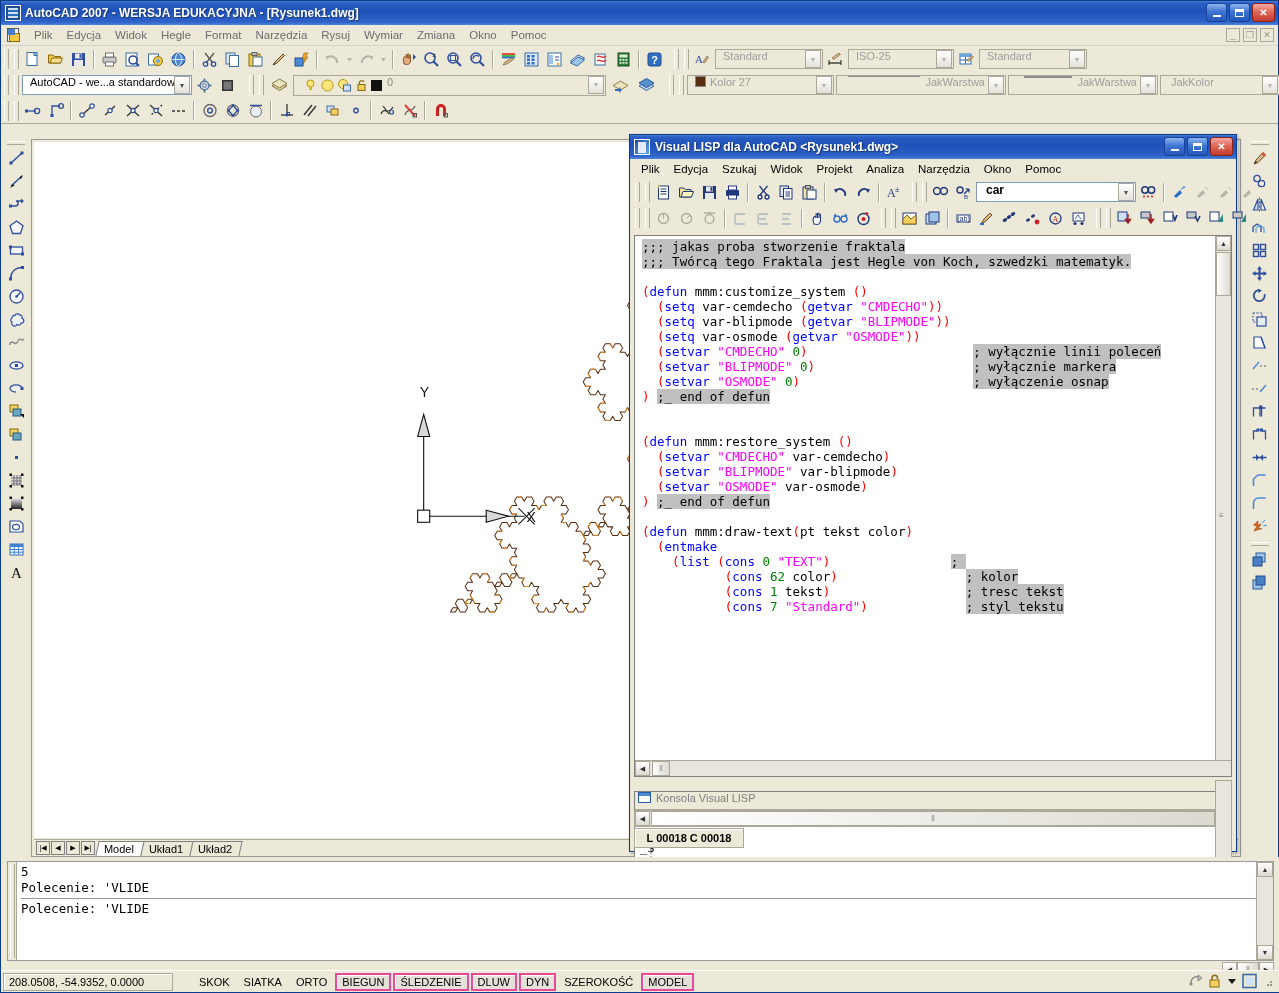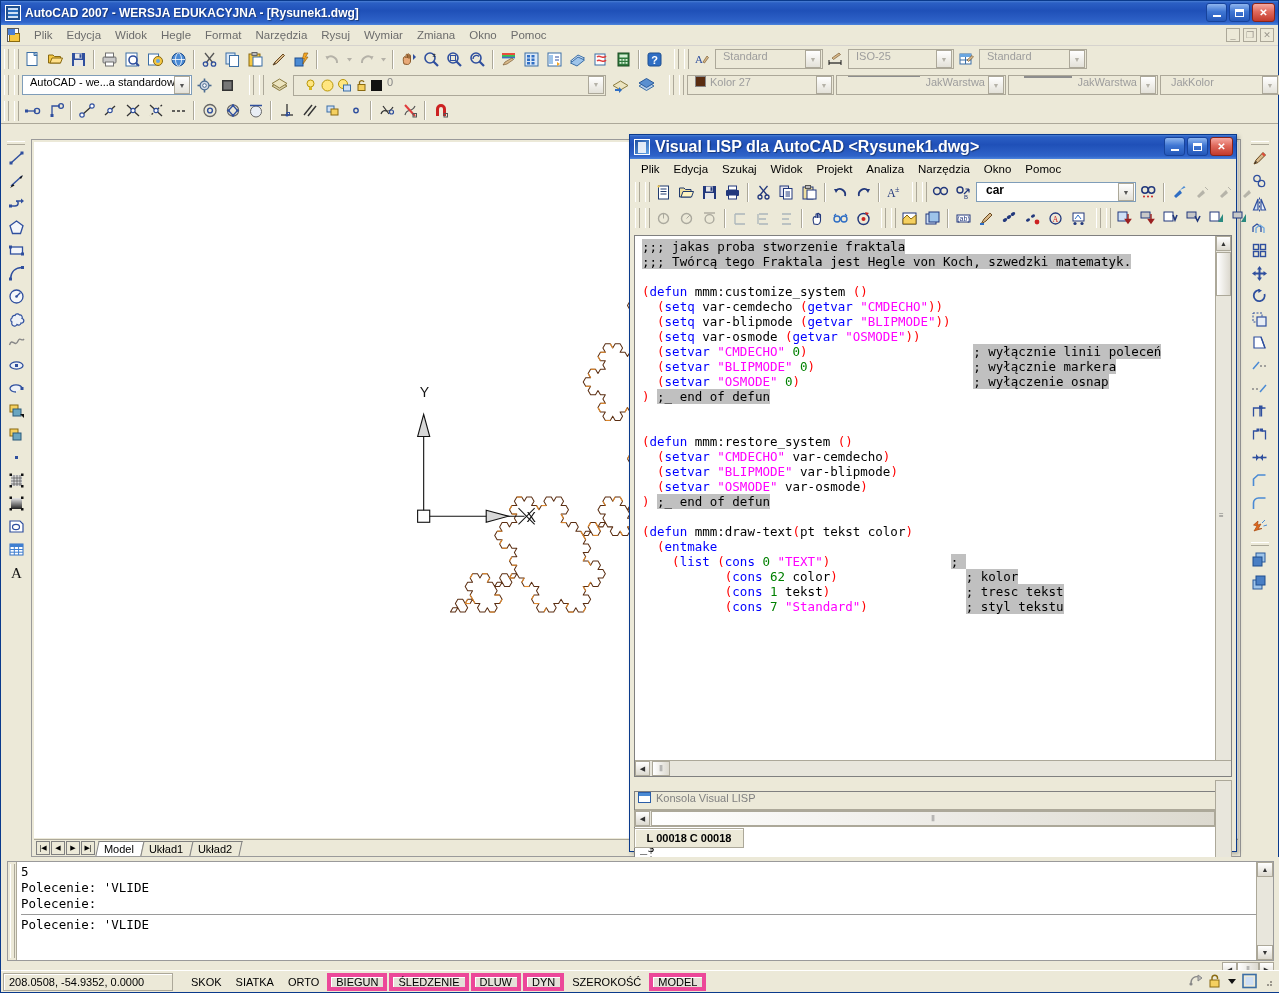--- a/index.html
+++ b/index.html
@@ -147,21 +147,21 @@
     box-shadow: 2px 2px 4px rgba(0,0,0,.25);
   }
   .vl-title {
     height:24px;
     background: linear-gradient(to bottom,#4a7fd4 0%,#2b5fc4 8%,#1f50b8 40%,#2f63c9 88%,#4d85dd 100%);
     display:flex;align-items:center;padding-left:4px; position:relative;
   }
   .vl-title .ico { width:16px;height:16px;margin-right:5px;flex:none;
     background:linear-gradient(135deg,#1e4fa0,#64a6e8); border:1px solid #fff; position:relative;}
   .vl-title .ico::after{content:"";position:absolute;left:3px;top:2px;width:8px;height:11px;background:#fff;opacity:.85;}
-  .vl-title .t { color:#fff;font-size:16px;font-weight:bold;text-shadow:1px 1px 1px rgba(0,0,0,.4); }
+  .vl-title .t { color:#fff;font-size:12px;font-weight:bold;text-shadow:1px 1px 1px rgba(0,0,0,.4); }
   .vl-menubar { height:20px; background:#ece9d8; display:flex;align-items:center; padding-left:4px; }
   .vl-menubar .mi { padding:2px 7px; font-size:11.5px; color:#000; }
 
   .vl-code-wrap {
     position:absolute; left:4px; top:100px; right:4px; height:542px;
     background:#fff; border:1px solid #808080;
   }
   .vl-code {
     position:absolute; left:1px; top:1px; right:17px; bottom:17px;
     overflow:hidden; background:#fff;
@@ -251,30 +251,30 @@
   }
   .cmd-divider { border-top:1px solid #9a9a9a; margin:2px 0; }
   .cmd-sb { width:17px; background:#e8e6dc; border-left:1px solid #aca899; position:relative;}
   .cmd-bottom-sb {
     position:absolute; left:6px; right:6px; top:104px; height:17px;
     background:#ece9d8; display:flex; justify-content:flex-end; align-items:center; gap:0;
   }
   .statusbar {
     position:absolute; left:0; bottom:0; width:1279px; height:22px;
     background:#ece9d8; border-top:1px solid #fff;
-    display:flex; align-items:center; padding:0 2px; gap:4px;
+    display:flex; align-items:center; padding:0 2px; gap:12px;
   }
   .coord {
     width:170px; height:18px; border:1px solid #aca899; background:#ece9d8;
     display:flex;align-items:center;padding-left:5px; font-size:11px; color:#000;
     box-shadow: inset 1px 1px 0 #fff;
   }
   .stbtn { height:18px; padding:0 5px; font-size:11px; color:#000;
     display:flex;align-items:center; border:1px solid transparent; }
-  .stbtn.on { border:4px solid #ec4899; box-shadow: inset 1px 1px 0 #fff; background:#e4e1d8; }
+  .stbtn.on { border:2px solid #ec4899; box-shadow: inset 1px 1px 0 #fff; background:#e4e1d8; }
   .stright { margin-left:auto; display:flex; align-items:center; gap:3px; padding-right:4px;}
 </style>
 </head>
 <body>
 
 <div id="app">
 
   <div class="titlebar">
     <div class="tb-ico"></div>
     <div class="tb-text">AutoCAD 2007 - WERSJA EDUKACYJNA - [Rysunek1.dwg]</div>
@@ -1626,21 +1626,21 @@
     </div>
 
     <div class="vl-status">
       <div class="st-cell" style="width:110px;justify-content:center;">L 00018  C 00018</div>
     </div>
   </div>
 
   <div class="cmdarea">
     <div class="cmdbox">
       <div class="cmd-grip"></div>
-      <div class="cmd-text" id="cmdText"><div>5</div><div>Polecenie: 'VLIDE</div><div>Polecenie:</div><div class="cmd-divider"></div><div>Polecenie: 'VLIDE</div></div>
+      <div class="cmd-text" id="cmdText"><div>5</div><div>Polecenie: 'VLIDE</div><div class="cmd-divider"></div><div>Polecenie: 'VLIDE</div></div>
       <div class="cmd-sb">
         <div class="sb-btn" style="position:absolute;top:0;left:0;width:16px;">▲</div>
         <div class="sb-btn" style="position:absolute;bottom:0;left:0;width:16px;">▼</div>
       </div>
     </div>
     <div class="cmd-bottom-sb">
       <div class="sb-btn">◀</div>
       <div class="sb-thumb" style="width:22px;height:15px;display:flex;align-items:center;justify-content:center;color:#888;font-size:8px;">⦀</div>
       <div class="sb-btn">▶</div>
     </div>

